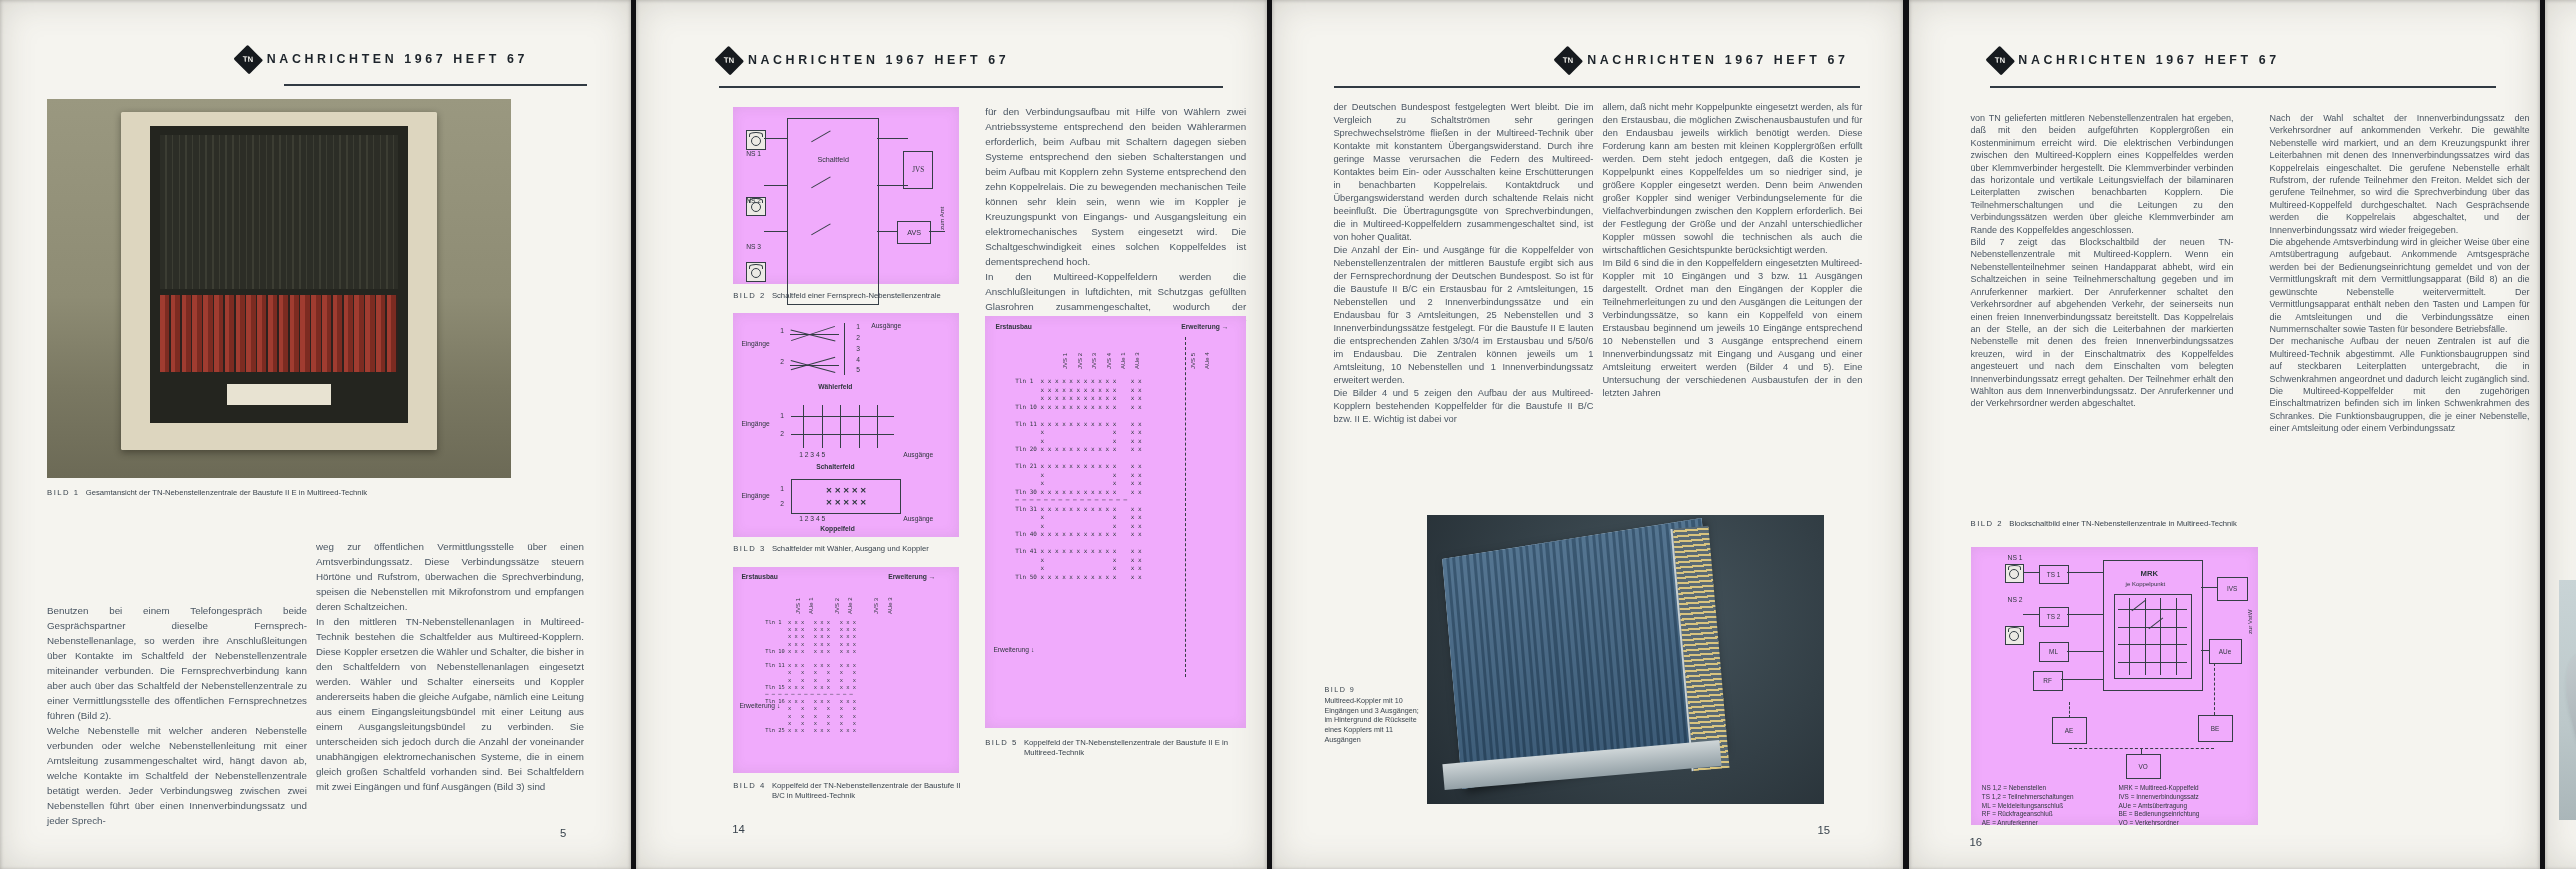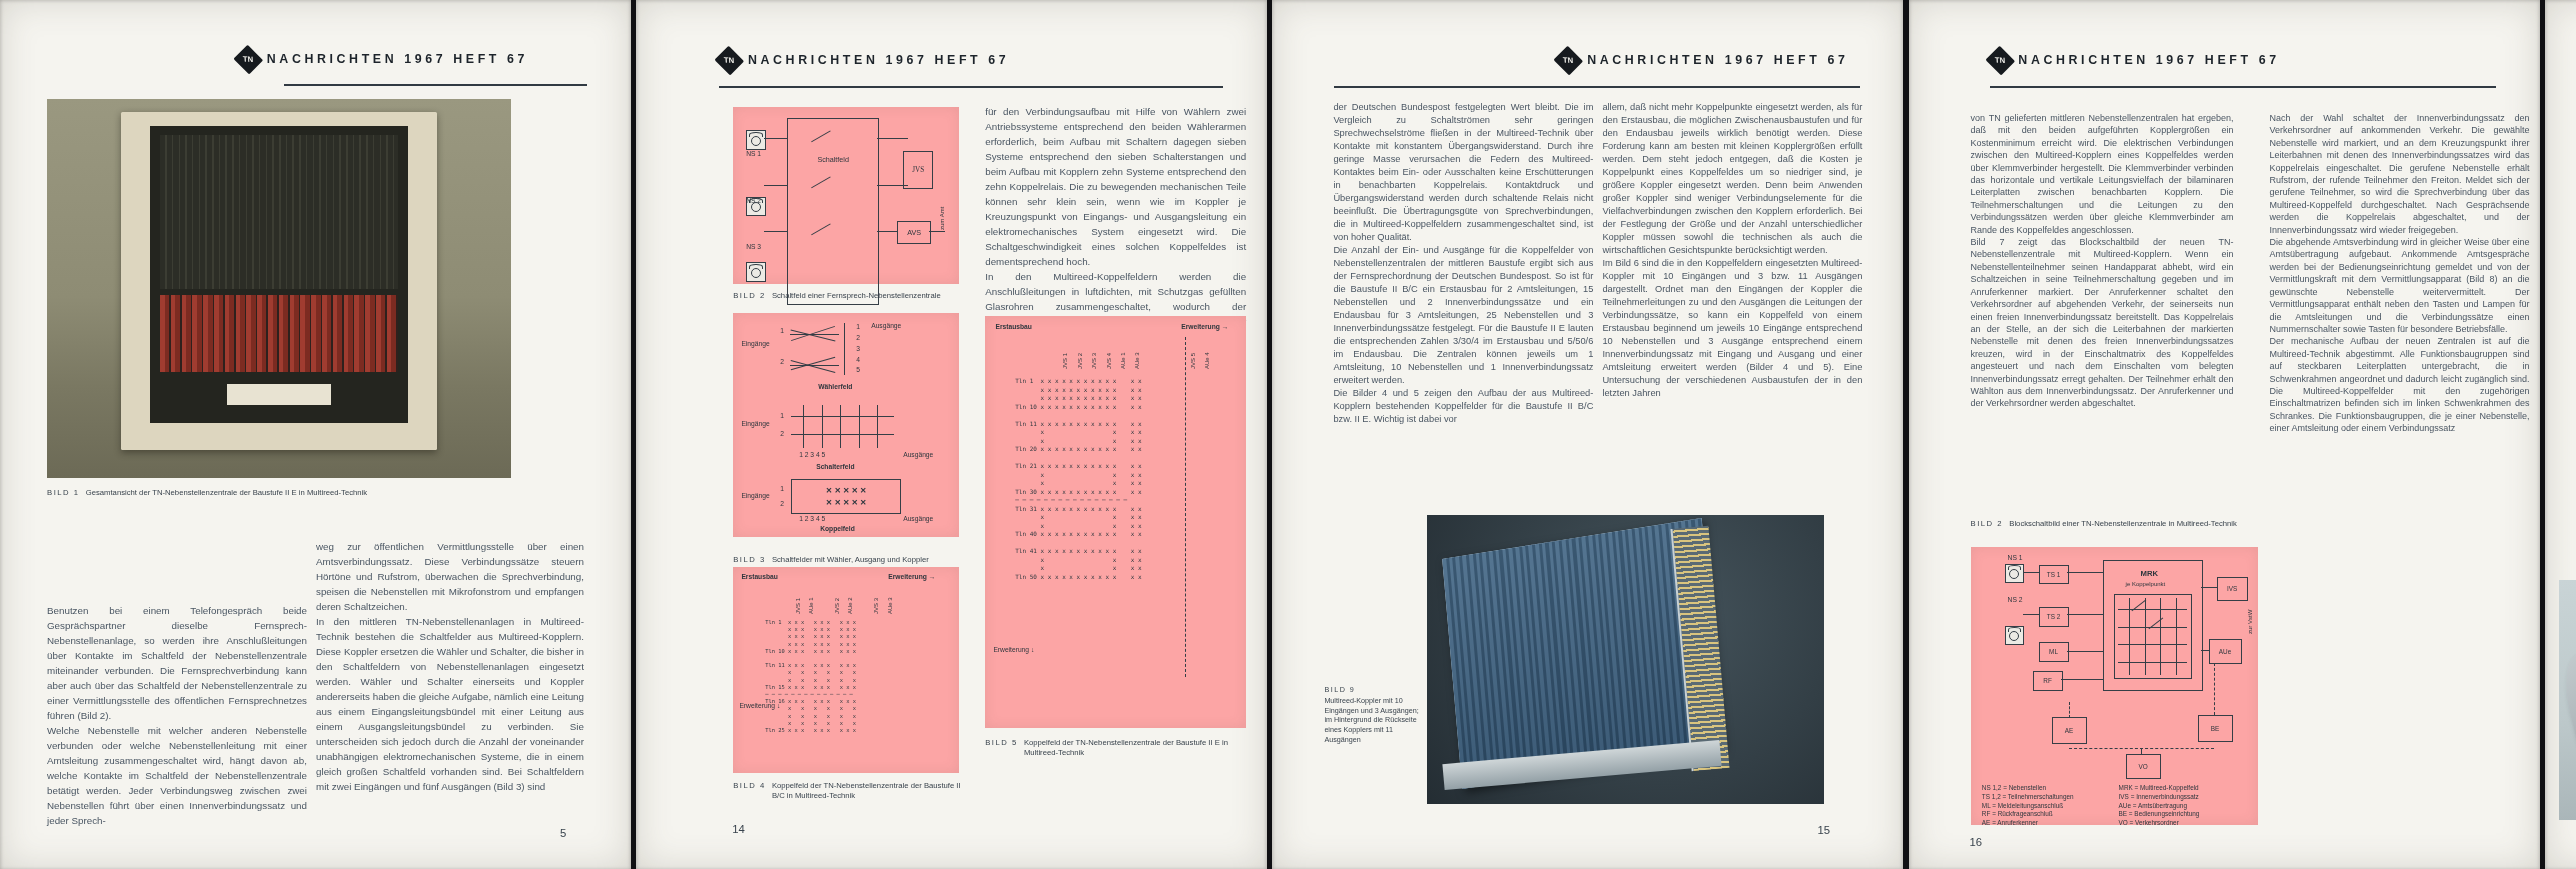--- a/index.html
+++ b/index.html
@@ -12,21 +12,21 @@
   .logo span{transform:rotate(-45deg);color:#f2f1ec;font-weight:bold;font-size:7.7px;letter-spacing:0;}
   .mast{font-weight:bold;font-size:12.4px;letter-spacing:3.6px;color:#1d242b;white-space:nowrap;}
   .rule{height:1.5px;background:#313a42;}
   .title{font-size:17px;line-height:23px;font-weight:bold;color:#20282f;white-space:pre-line;letter-spacing:0.1px;}
   .body{font-size:9.8px;line-height:15px;color:#4a5663;text-align:justify;white-space:pre-line;}
   .body.sm{font-size:9.3px;line-height:13px;}
   .body.xs{font-size:9px;line-height:12.4px;}
   .cap{display:flex;gap:6.2px;font-size:7.7px;line-height:10.3px;color:#39434d;}
   .cap .lbl{letter-spacing:1.5px;white-space:nowrap;}
   .pagenum{font-size:11.3px;color:#39434d;}
-  .figbox{background:#fca5a5;box-shadow:inset 0 0 13px rgba(70,70,60,.10);}
+  .figbox{background:#f0abfc;box-shadow:inset 0 0 13px rgba(70,70,60,.10);}
   .dbox{border:1.3px solid #353e46;display:flex;align-items:center;justify-content:center;font-size:7.2px;color:#2e363d;background:transparent;}
   .dlabel{font-size:6.7px;color:#2e363d;white-space:nowrap;}
   .dlabel.b{font-weight:bold;}
   .dline{background:#353e46;}
   .ddash{border-top:1px dashed #353e46;}
   .vtext{writing-mode:vertical-rl;transform:rotate(180deg);font-size:6px;color:#2e363d;white-space:nowrap;}
   .grid{font-family:"DejaVu Sans Mono",monospace;font-size:5.4px;line-height:7.2px;white-space:pre;color:#2f383f;}
   .grid.lg{font-size:6px;line-height:8.5px;}
   .phone{width:17.5px;height:17.5px;border:1.3px solid #353e46;background:#eceae4;position:relative;}
   .phone::after{content:"";position:absolute;left:3.6px;top:4.6px;width:8.2px;height:8.2px;border:1px solid #353e46;border-radius:50%;}
@@ -170,21 +170,21 @@
       <div class="abs dlabel" style="left:47px;top:172px;">1</div>
       <div class="abs dlabel" style="left:47px;top:187px;">2</div>
       <div class="abs dbox" style="left:58px;top:166px;width:108px;height:33px;flex-direction:column;gap:2.1px;">
         <span class="xmark" style="letter-spacing:0;">✕   ✕   ✕   ✕   ✕</span>
         <span class="xmark" style="letter-spacing:0;">✕   ✕   ✕   ✕   ✕</span>
       </div>
       <div class="abs dlabel" style="left:66px;top:202px;">1      2      3      4      5</div>
       <div class="abs dlabel" style="left:170px;top:202px;">Ausgänge</div>
       <div class="abs dlabel b" style="left:87px;top:212px;">Koppelfeld</div>
     </div>
-    <div class="abs cap" style="left:97px;top:544px;width:227px;margin-top:11px;">
+    <div class="abs cap" style="left:97px;top:544px;width:227px;">
       <span class="lbl">BILD 3</span>
       <span>Schaltfelder mit Wähler, Ausgang und Koppler</span>
     </div>
 
     <div class="abs figbox" style="left:97px;top:567px;width:226px;height:206px;">
       <div class="abs dlabel b" style="left:8.2px;top:6.2px;">Erstausbau</div>
       <div class="abs dlabel b" style="left:155px;top:6.2px;">Erweiterung →</div>
       <div class="abs vtext" style="left:62px;top:19.6px;height:27px;">JVS 1</div>
       <div class="abs vtext" style="left:75px;top:19.6px;height:27px;">AUe 1</div>
       <div class="abs vtext" style="left:101px;top:19.6px;height:27px;">JVS 2</div>

